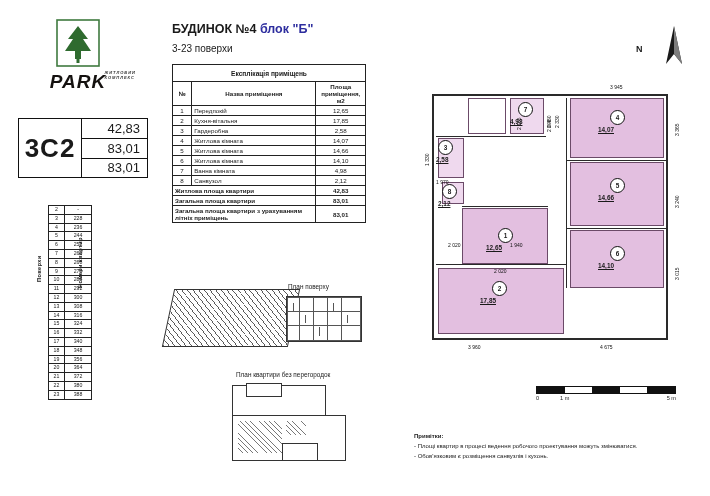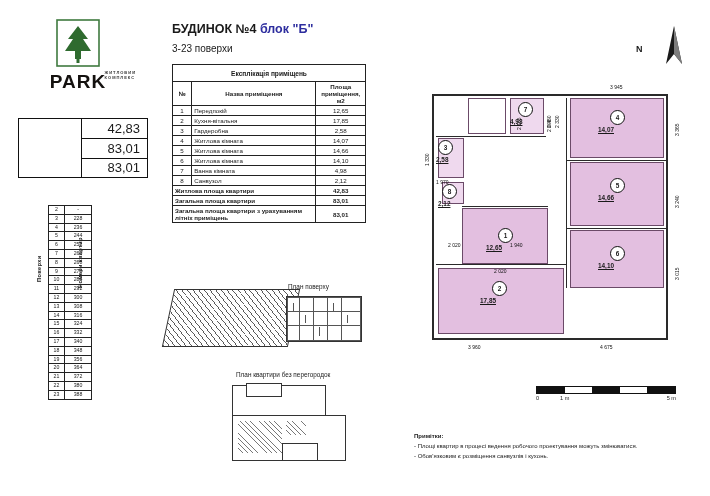--- a/index.html
+++ b/index.html
@@ -102,30 +102,31 @@
 <body>
 
 <div class="abs" id="logo">
   <div class="tree">
     <svg width="46" height="50" viewBox="0 0 46 50">
       <rect x="2" y="2" width="42" height="46" fill="none" stroke="#3f7a3f" stroke-width="1.6"></rect>
       <path d="M23 8 L13 21 L18 21 L10 33 L20 33 L20 41 L26 41 L26 33 L36 33 L28 21 L33 21 Z" fill="#2f6b2f"></path>
       <rect x="21.5" y="38" width="3" height="7" fill="#2f6b2f"></rect>
     </svg>
   </div>
-  <div class="brand" style="position:relative;">
+  <div class="brand" style="position:relative;font-style:italic;">
     <span>PARK</span>
     <span class="logo-sub-box">
       <span>ЖИТЛОВИЙ</span><br>
       <span>КОМПЛЕКС</span>
     </span>
   </div>
 </div>
 
 <div class="abs" id="codebox">
+  <div class="left">3С2</div>
   <div class="right">
     <div>42,83</div>
     <div>83,01</div>
     <div>83,01</div>
   </div>
 </div>
 
 <div class="vlabel" id="vl1">Поверхи</div>
 <div class="vlabel" id="vl2">Номери квартир</div>
 <table class="abs" id="floortable">

